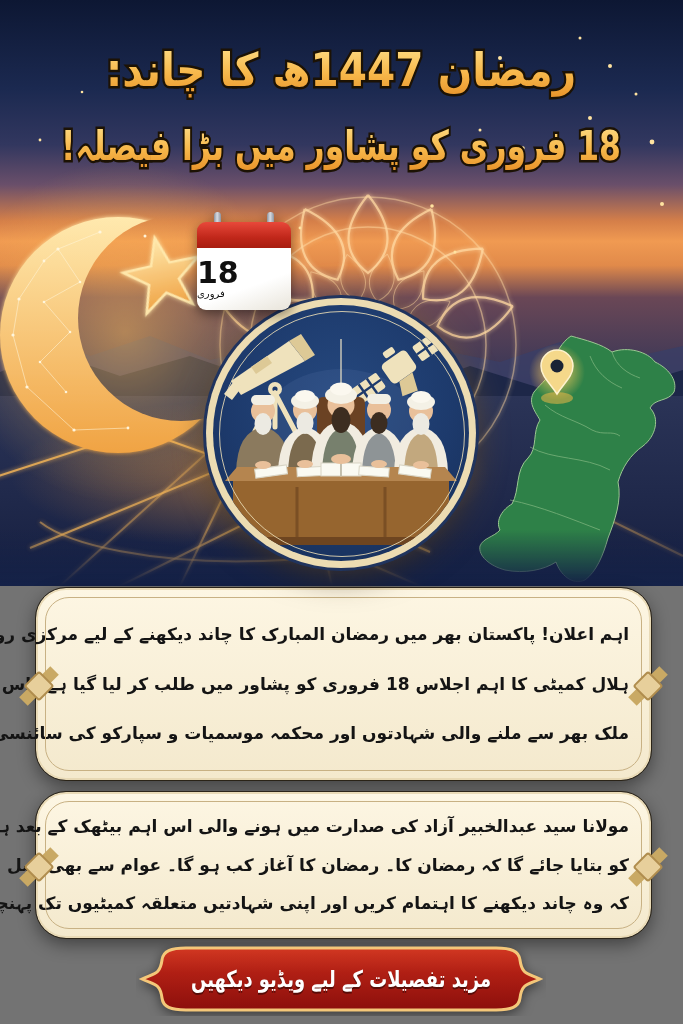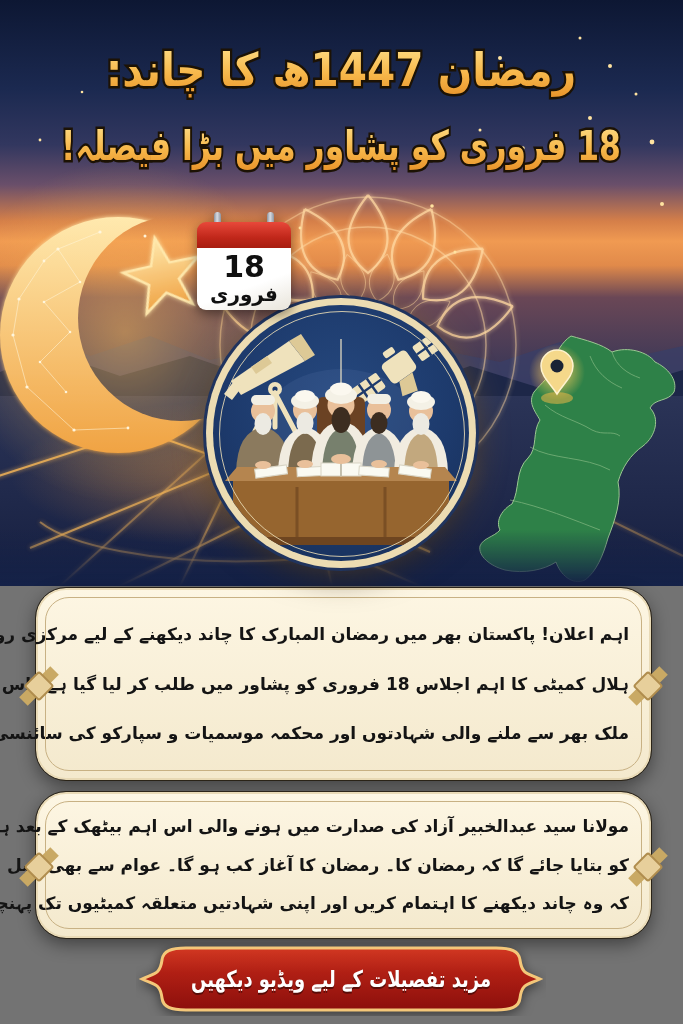--- a/index.html
+++ b/index.html
@@ -15,23 +15,23 @@
   
   .calendar{position:absolute;left:197px;top:212px;width:94px;height:98px;z-index:6;
     filter:drop-shadow(0 4px 6px rgba(0,0,0,.45));}
   .calendar .pin{position:absolute;top:0;width:7px;height:18px;border-radius:4px;
     background:linear-gradient(90deg,#8d939e,#d7dbe2 45%,#8d939e);}
   .calendar .pin.l{left:17px;} .calendar .pin.r{right:17px;}
   .calendar .head{position:absolute;top:10px;left:0;right:0;height:26px;border-radius:9px 9px 0 0;
     background:linear-gradient(180deg,#e8483a,#c0271a 60%,#a81d10);}
   .calendar .body{position:absolute;top:36px;left:0;right:0;bottom:0;border-radius:0 0 9px 9px;
     background:linear-gradient(160deg,#ffffff 60%,#e8e4da);display:flex;flex-direction:column;
-    align-items:center;justify-content:center;gap:0;}
+    align-items:flex-start;justify-content:center;gap:0;}
   .calendar .day{font-size:30px;font-weight:bold;color:#101010;line-height:1;}
-  .calendar .month{font-size:20px;font-weight:bold;color:#101010;direction:rtl;line-height:1.2;}
+  .calendar .month{font-size:10px;font-weight:normal;color:#101010;direction:rtl;line-height:1.2;}
 
   
   .emblem{position:absolute;left:206px;top:298px;width:270px;height:270px;border-radius:50%;
     background:#ecdcb2;z-index:4;
     box-shadow:0 0 0 3px #20345e,0 0 35px rgba(255,190,90,.30),0 10px 30px rgba(0,0,0,.5);}
   .emblem-inner{position:absolute;left:7px;top:7px;width:256px;height:256px;border-radius:50%;
     overflow:hidden;background:radial-gradient(circle at 50% 38%,#26497f 0%,#1d3a6c 55%,#152c54 100%);}
   .emblem-ring{position:absolute;left:13px;top:13px;width:244px;height:244px;border-radius:50%;
     border:1.5px solid rgba(236,222,182,.85);pointer-events:none;z-index:2;}
   .emblem-inner svg{position:absolute;left:4px;top:4px;}

